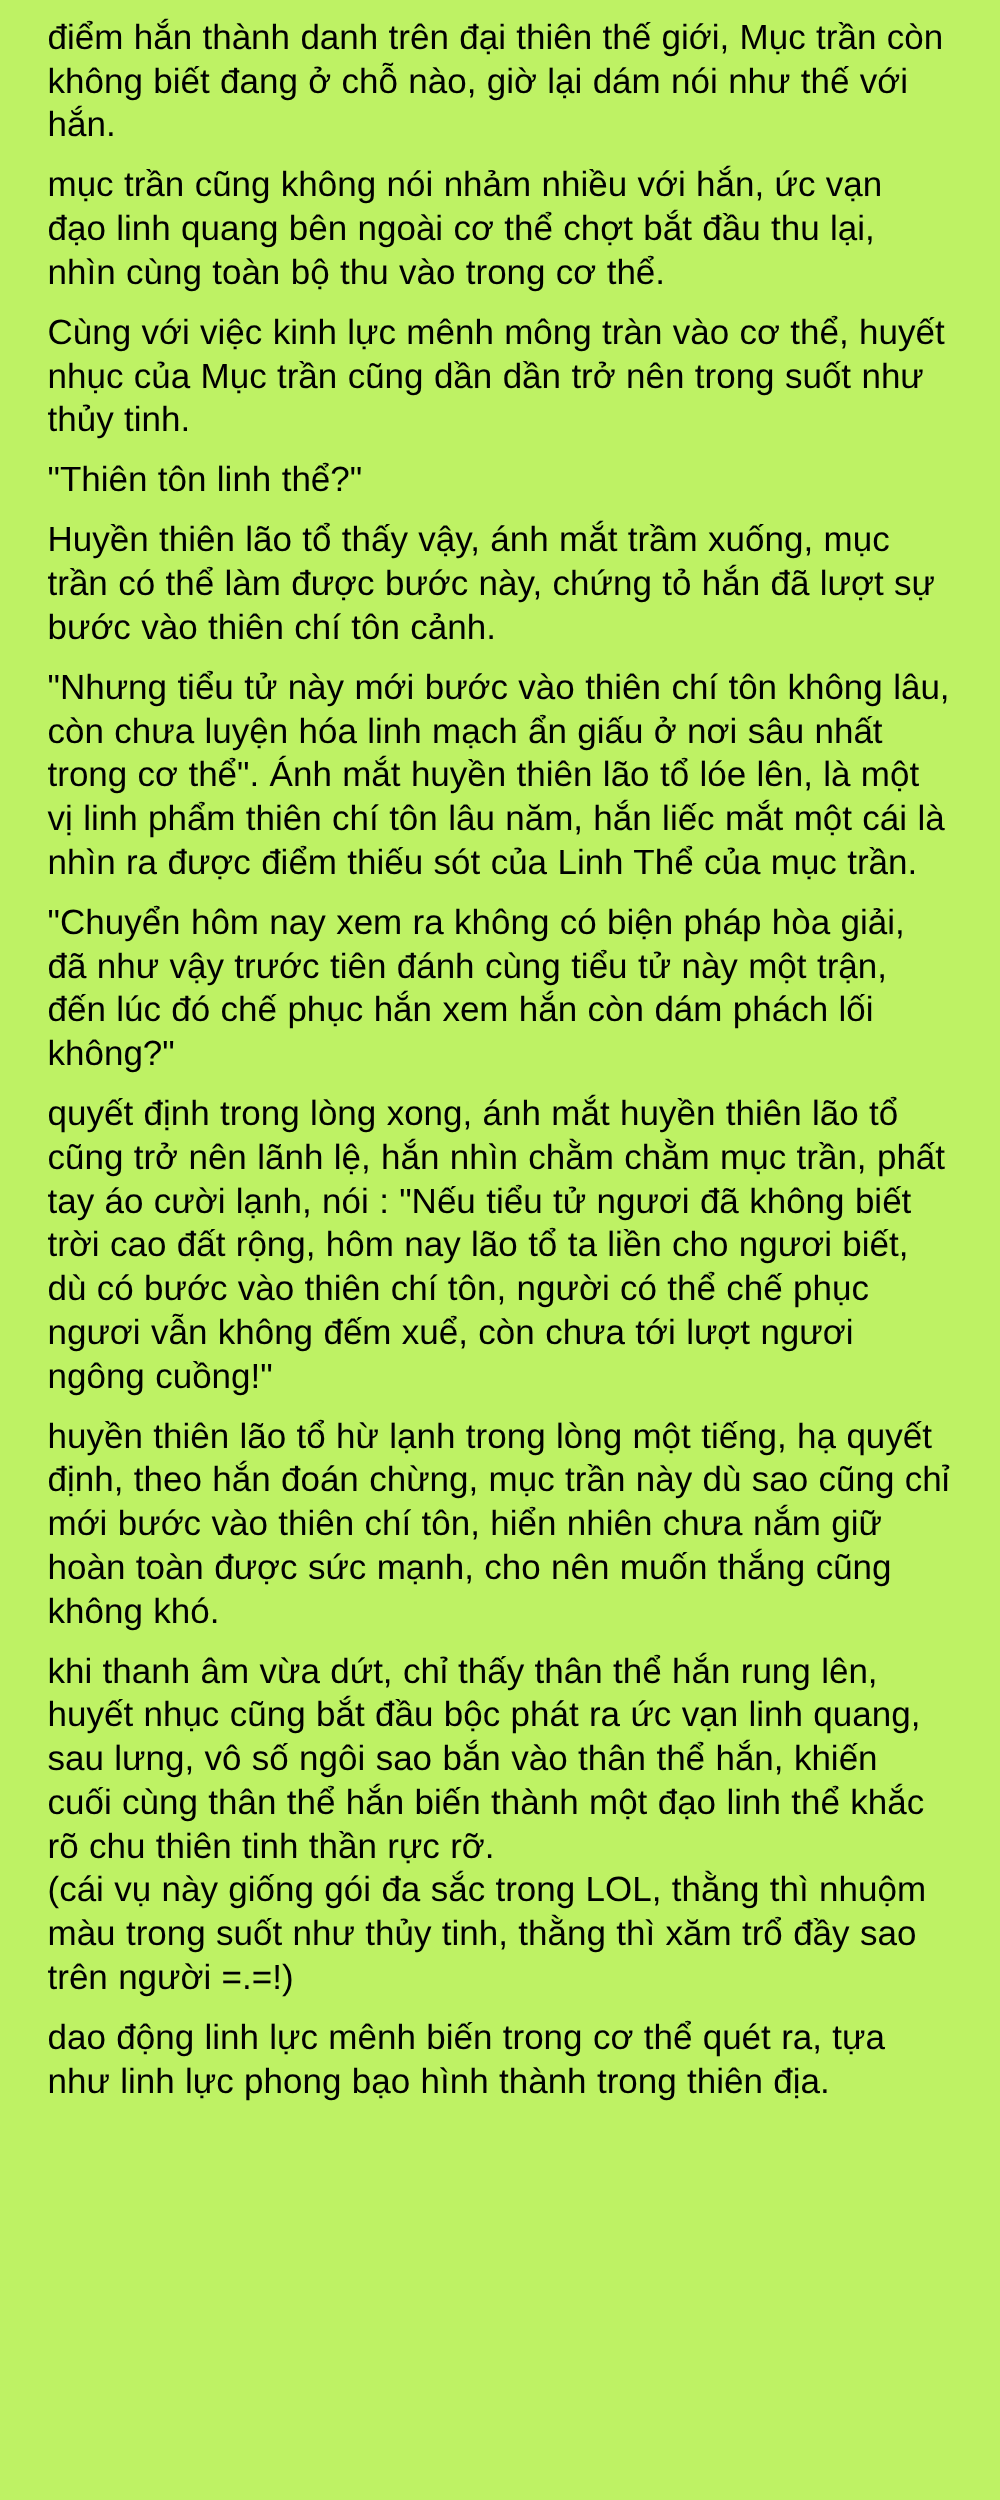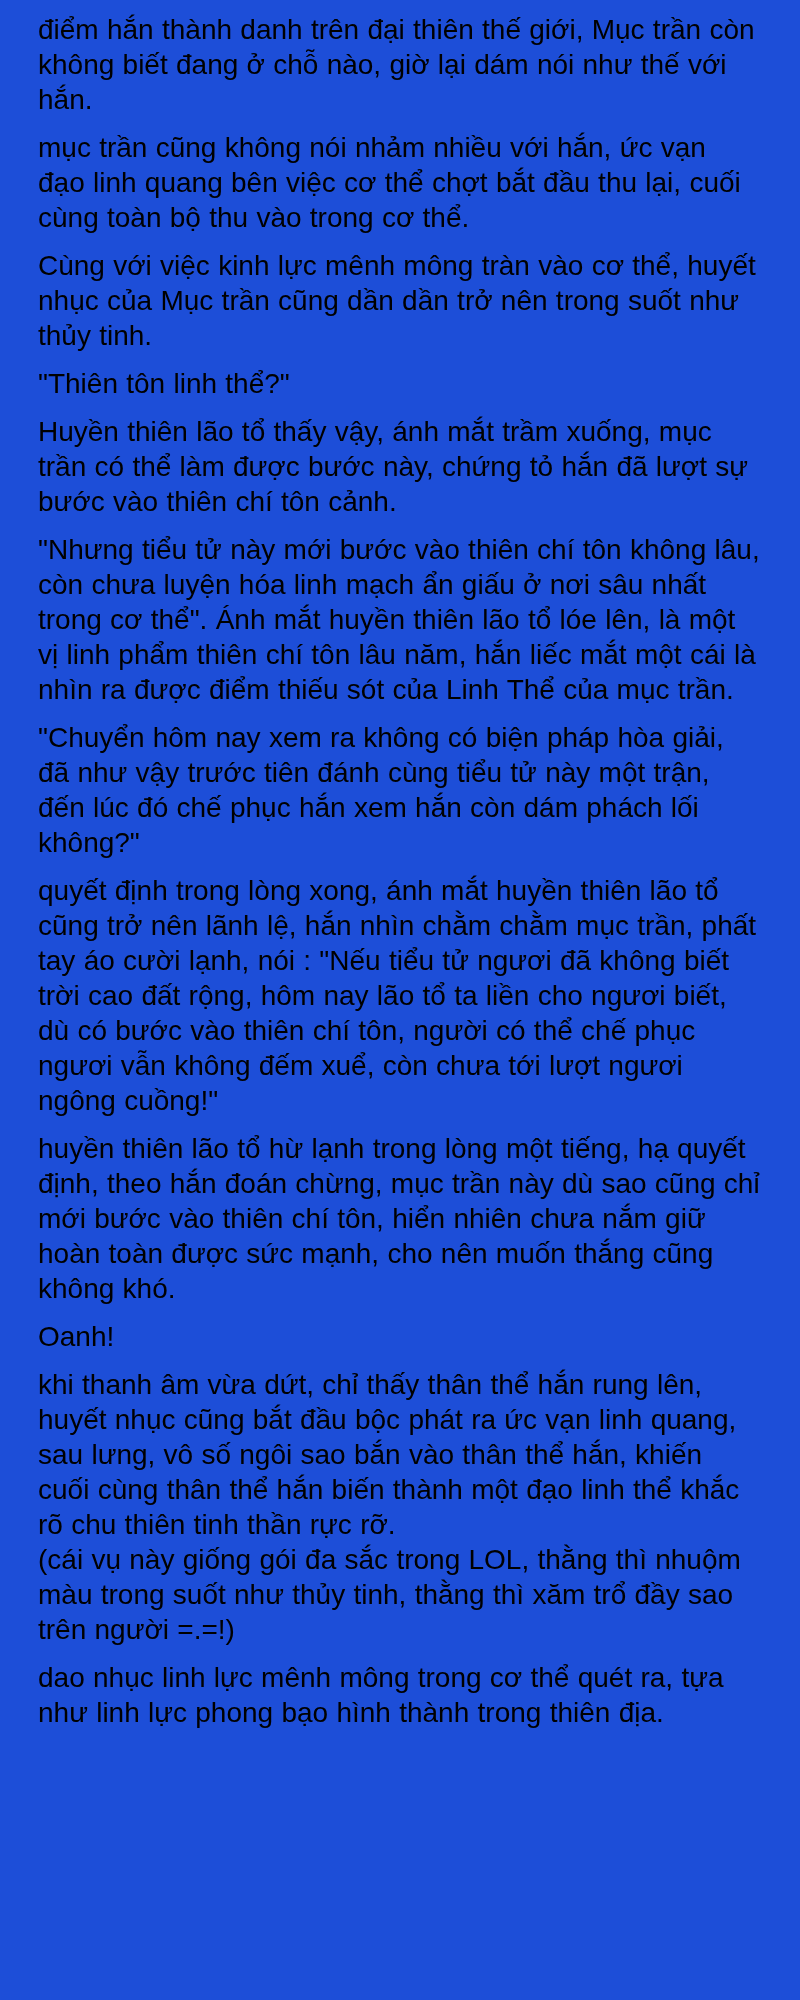--- a/index.html
+++ b/index.html
@@ -5,21 +5,21 @@
   html, body {
     margin: 0;
     padding: 0;
     background: #ffffff;
   }
   .page {
     position: relative;
     width: 800px;
     height: 2000px;
     box-sizing: border-box;
-    background: #1d4ed8;
+    background: #bef264;
     padding: 12px 40px 0 38px;
     overflow: hidden;
     font-family: "Liberation Sans", "DejaVu Sans", sans-serif;
     font-size: 28px;
     line-height: 35px;
     color: #000000;
     -webkit-font-smoothing: antialiased;
   }
   .para {
     margin: 0 0 13px 0;
@@ -27,27 +27,26 @@
     white-space: pre-line;
     word-spacing: 0.5px;
   }
 </style>
 </head>
 <body>
 
 <div class="page">
   <div>
     <p class="para">điểm hắn thành danh trên đại thiên thế giới, Mục trần còn không biết đang ở chỗ nào, giờ lại dám nói như thế với hắn.</p>
-    <p class="para">mục trần cũng không nói nhảm nhiều với hắn, ức vạn đạo linh quang bên việc cơ thể chợt bắt đầu thu lại, cuối cùng toàn bộ thu vào trong cơ thể.</p>
+    <p class="para">mục trần cũng không nói nhảm nhiều với hắn, ức vạn đạo linh quang bên ngoài cơ thể chợt bắt đầu thu lại, nhìn cùng toàn bộ thu vào trong cơ thể.</p>
     <p class="para">Cùng với việc kinh lực mênh mông tràn vào cơ thể, huyết nhục của Mục trần cũng dần dần trở nên trong suốt như thủy tinh.</p>
     <p class="para">"Thiên tôn linh thể?"</p>
     <p class="para">Huyền thiên lão tổ thấy vậy, ánh mắt trầm xuống, mục trần có thể làm được bước này, chứng tỏ hắn đã lượt sự bước vào thiên chí tôn cảnh.</p>
     <p class="para">"Nhưng tiểu tử này mới bước vào thiên chí tôn không lâu, còn chưa luyện hóa linh mạch ẩn giấu ở nơi sâu nhất trong cơ thể". Ánh mắt huyền thiên lão tổ lóe lên, là một vị linh phẩm thiên chí tôn lâu năm, hắn liếc mắt một cái là nhìn ra được điểm thiếu sót của Linh Thể của mục trần.</p>
     <p class="para">"Chuyển hôm nay xem ra không có biện pháp hòa giải, đã như vậy trước tiên đánh cùng tiểu tử này một trận, đến lúc đó chế phục hắn xem hắn còn dám phách lối không?"</p>
     <p class="para">quyết định trong lòng xong, ánh mắt huyền thiên lão tổ cũng trở nên lãnh lệ, hắn nhìn chằm chằm mục trần, phất tay áo cười lạnh, nói : "Nếu tiểu tử ngươi đã không biết trời cao đất rộng, hôm nay lão tổ ta liền cho ngươi biết, dù có bước vào thiên chí tôn, người có thể chế phục ngươi vẫn không đếm xuể, còn chưa tới lượt ngươi ngông cuồng!"</p>
     <p class="para">huyền thiên lão tổ hừ lạnh trong lòng một tiếng, hạ quyết định, theo hắn đoán chừng, mục trần này dù sao cũng chỉ mới bước vào thiên chí tôn, hiển nhiên chưa nắm giữ hoàn toàn được sức mạnh, cho nên muốn thắng cũng không khó.</p>
-    <p class="para">Oanh!</p>
     <p class="para">khi thanh âm vừa dứt, chỉ thấy thân thể hắn rung lên, huyết nhục cũng bắt đầu bộc phát ra ức vạn linh quang, sau lưng, vô số ngôi sao bắn vào thân thể hắn, khiến cuối cùng thân thể hắn biến thành một đạo linh thể khắc rõ chu thiên tinh thần rực rỡ.
 (cái vụ này giống gói đa sắc trong LOL, thằng thì nhuộm màu trong suốt như thủy tinh, thằng thì xăm trổ đầy sao trên người =.=!)</p>
-    <p class="para">dao nhục linh lực mênh mông trong cơ thể quét ra, tựa như linh lực phong bạo hình thành trong thiên địa.</p>
+    <p class="para">dao động linh lực mênh biến trong cơ thể quét ra, tựa như linh lực phong bạo hình thành trong thiên địa.</p>
 
   </div>
 </div>
 
 </body></html>

